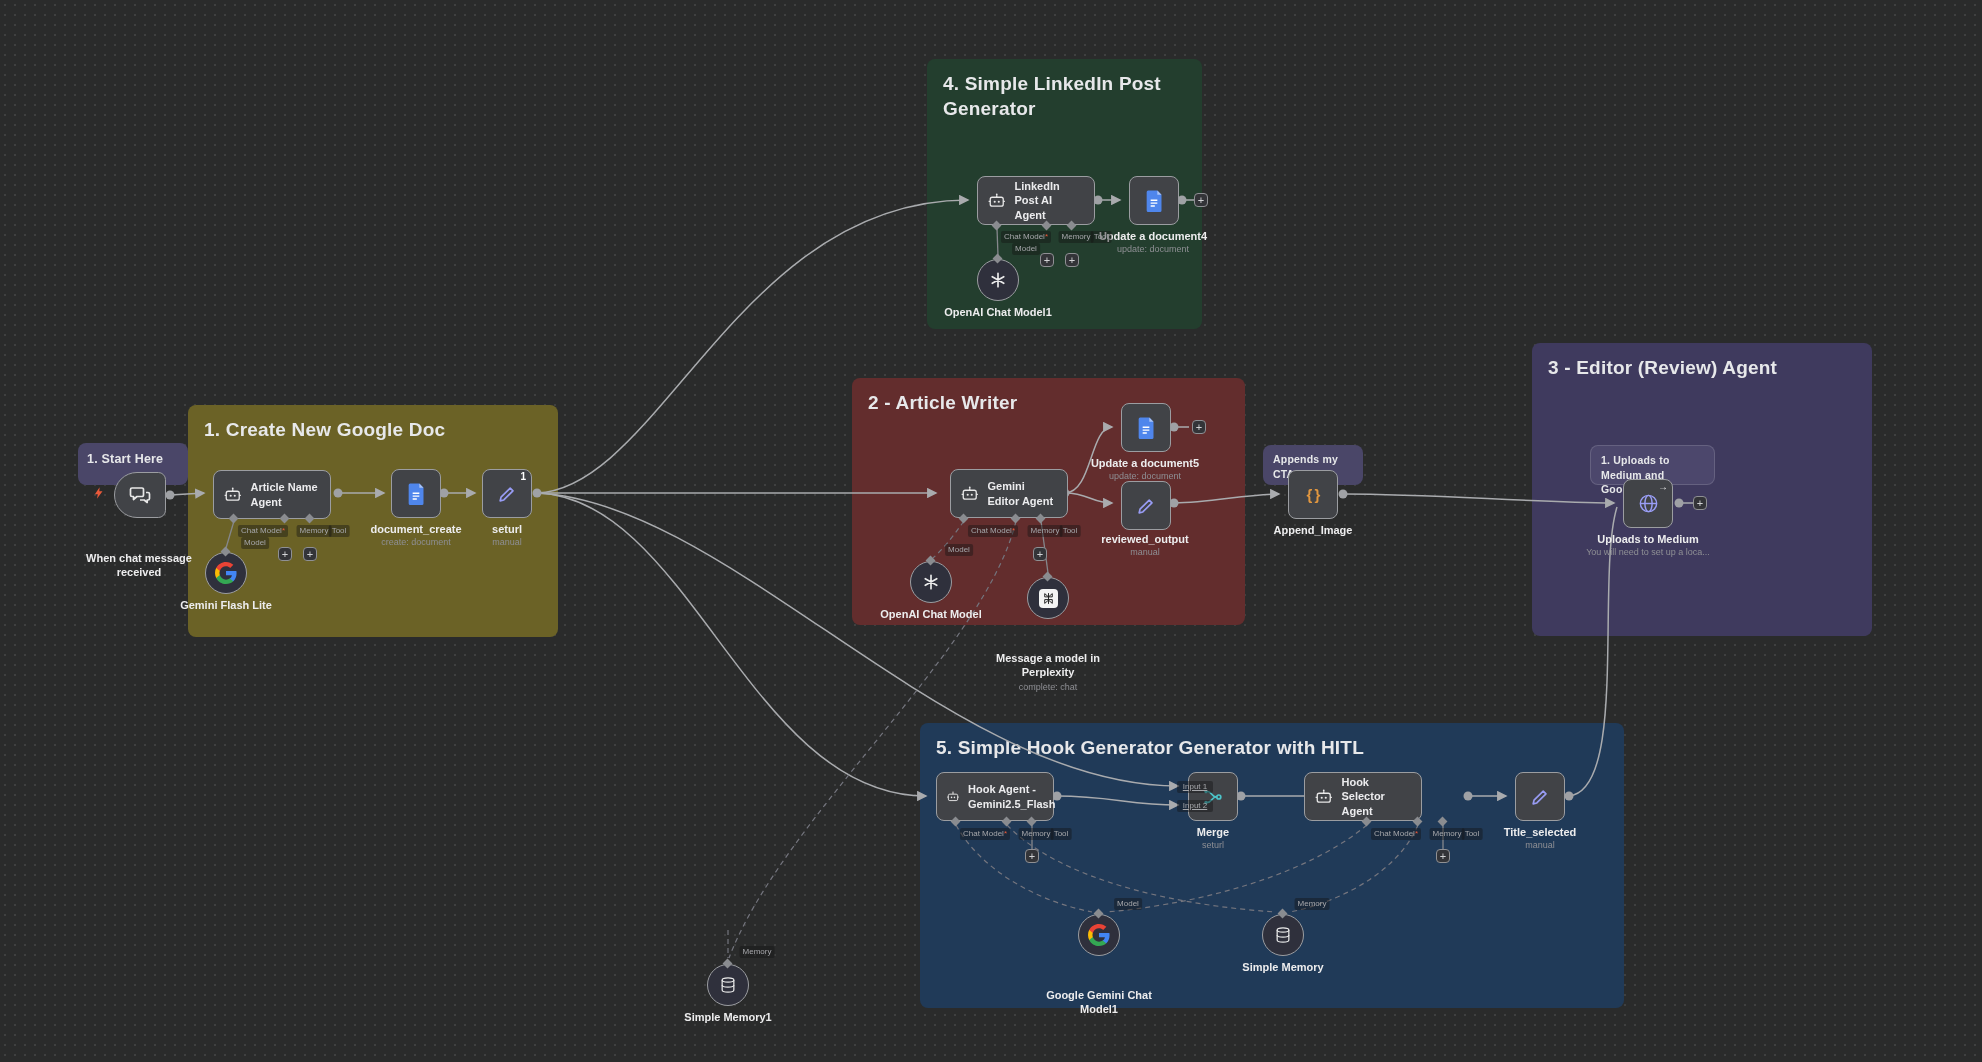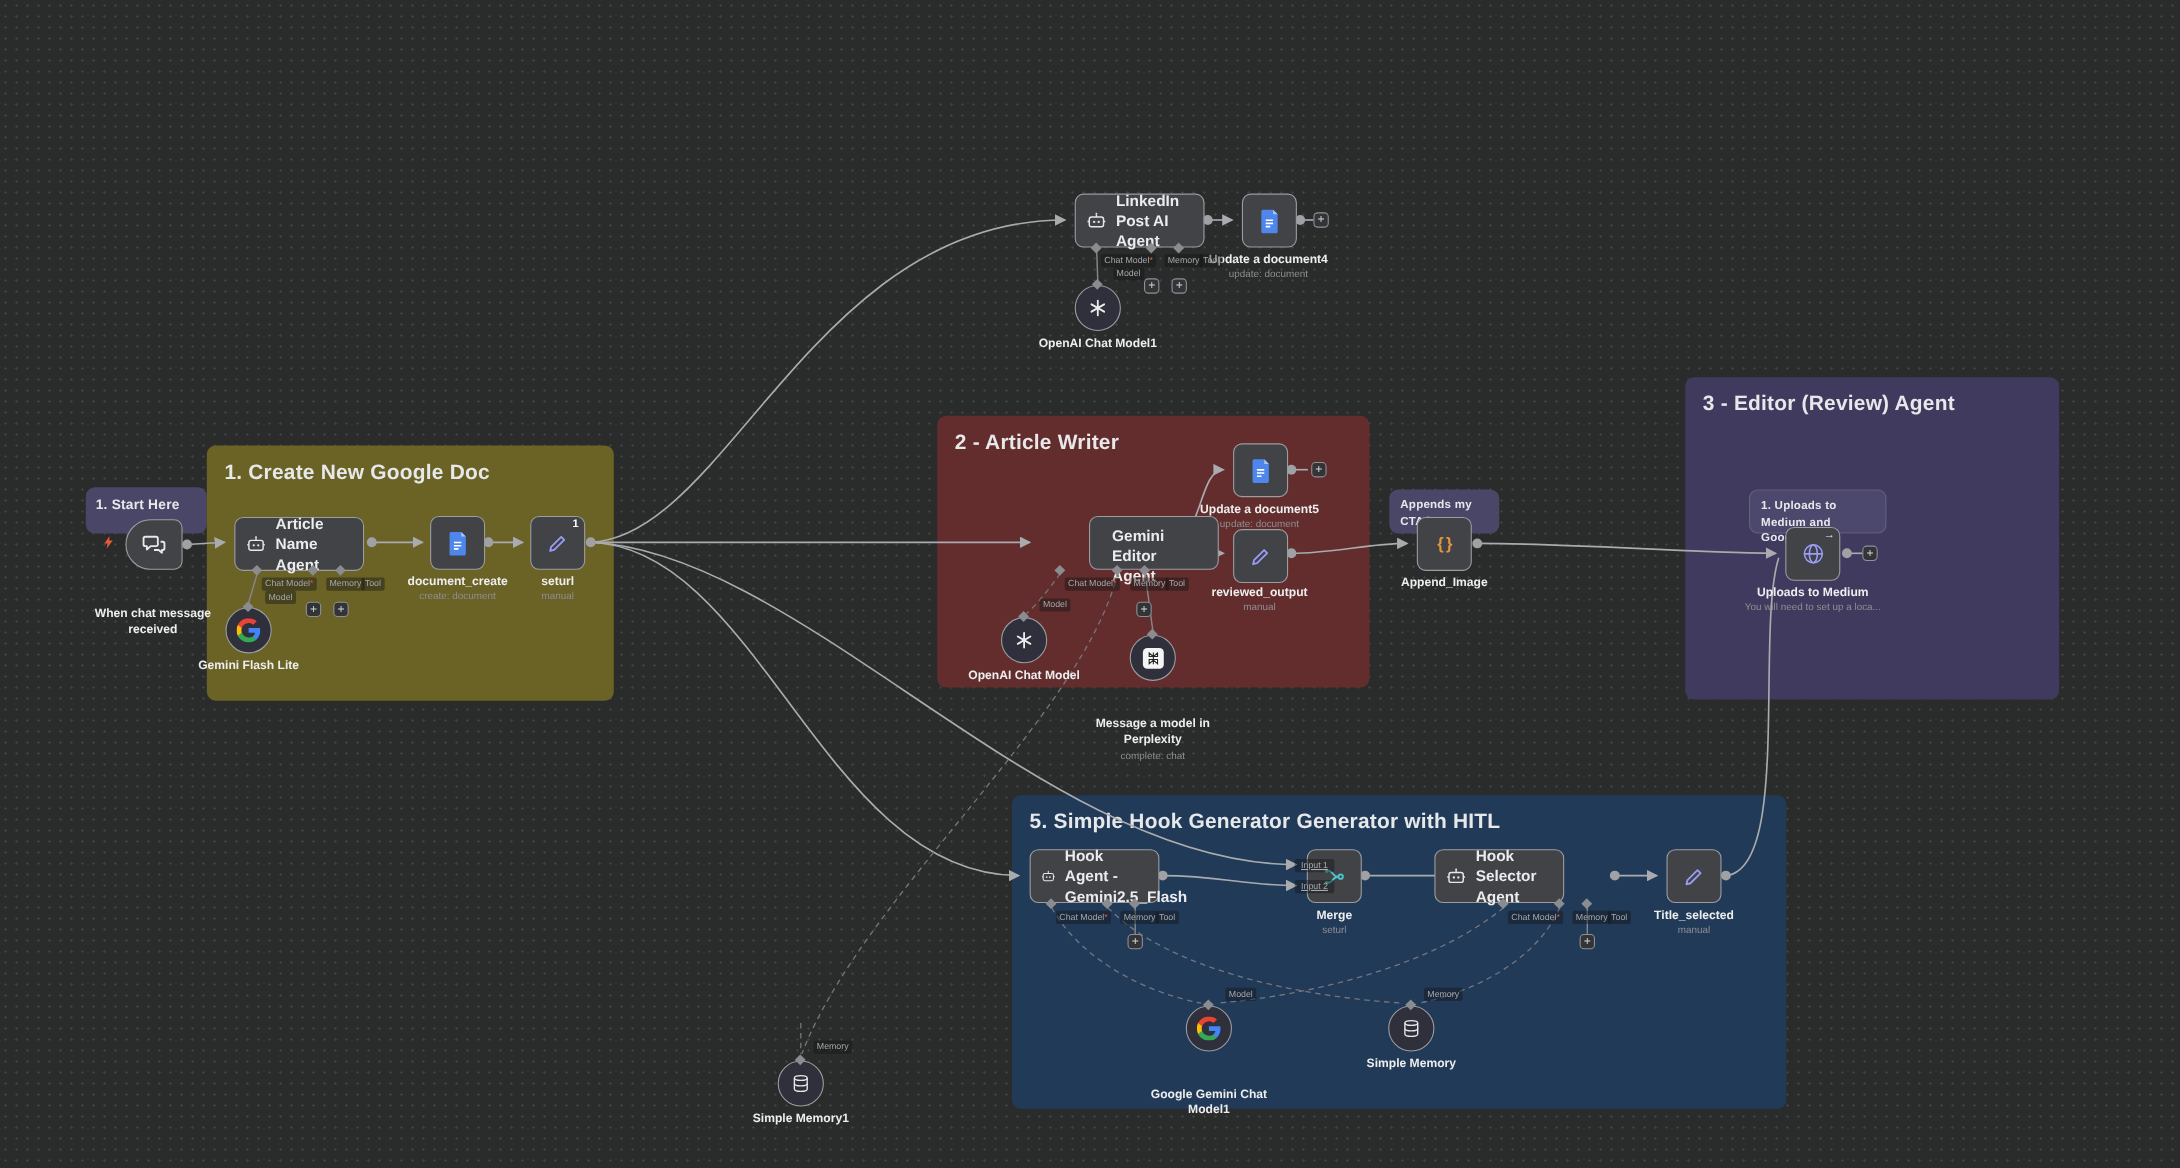--- a/index.html
+++ b/index.html
@@ -16,21 +16,21 @@
   .sticky.tiny .stitle{font-size:10.5px;font-weight:600;padding:7px 10px;line-height:1.4;}
   .sticky.bordered{border:1px solid rgba(255,255,255,.14);}
   
   #edges{position:absolute;left:0;top:0;z-index:2;}
   
   .node{position:absolute;z-index:3;background:#414347;border:1.4px solid #9b9da1;border-radius:8px;
         box-sizing:border-box;display:flex;align-items:center;justify-content:center;}
   .node.sq{width:50px;height:49px;}
   .node.agent{width:118px;height:49px;justify-content:flex-start;gap:8px;padding:0 9px;}
   .node.trigger{width:52px;height:46px;border-radius:24px 8px 8px 24px;}
-  .atext{color:#ececee;font-size:14px;font-weight:600;line-height:1.3;width:76px;}
+  .atext{color:#ececee;font-size:11px;font-weight:600;line-height:1.3;width:76px;}
   .badge1{position:absolute;top:1px;right:5px;color:#fff;font-size:10px;font-weight:700;}
   .pinarrow{position:absolute;top:1px;right:4px;color:#eaeaec;font-size:10px;font-weight:700;}
   
   .circle{position:absolute;z-index:3;width:42px;height:42px;border-radius:50%;background:#2f303c;
           border:1.4px solid #9b9da1;display:flex;align-items:center;justify-content:center;box-sizing:border-box;}
   .pxbox{width:19px;height:19px;border-radius:4px;background:#f4f4f4;display:flex;align-items:center;justify-content:center;}
   
   .nlabel{position:absolute;z-index:3;transform:translateX(-50%);text-align:center;color:#ededee;
           font-size:11px;font-weight:600;white-space:nowrap;}
   .nlabel.wrap{white-space:normal;width:132px;line-height:1.25;margin-top:28px;}
@@ -52,20 +52,23 @@
 <div id="canvas">
 
   <div class="sticky" style="left:78px;top:443px;width:110px;height:42px;background:#4a4668;">
     <div class="stitle" style="font-size:12.5px;padding:8px 9px;">1. Start Here</div>
   </div>
 
   <div class="sticky" style="left:188px;top:405px;width:370px;height:232px;background:#6b6226;">
     <div class="stitle">1. Create New Google Doc</div>
   </div>
 
+  <div class="sticky" style="left:927px;top:59px;width:275px;height:270px;background:#233e2e;">
+    <div class="stitle">4. Simple LinkedIn Post Generator</div>
+  </div>
 
   <div class="sticky" style="left:852px;top:378px;width:393px;height:247px;background:#632d2d;">
     <div class="stitle">2 - Article Writer</div>
   </div>
 
   <div class="sticky" style="left:1532px;top:343px;width:340px;height:293px;background:#3f3a5e;">
     <div class="stitle">3 - Editor (Review) Agent</div>
   </div>
 
   <div class="sticky" style="left:920px;top:723px;width:704px;height:285px;background:#203a58;">
@@ -247,21 +250,21 @@
   <div class="plus" style="left:1065px;top:253px;">+</div>
   <div class="diamond" style="left:994px;top:255px;"></div>
 
   <div class="circle" style="left:977px;top:259px;">
     <svg width="20" height="20" viewBox="0 0 24 24" stroke="#ececec" stroke-width="2" stroke-linecap="round">
         <path d="M12 4 v16 M5.1 8 l13.8 8 M5.1 16 l13.8 -8" fill="none"></path>
       </svg>
   </div>
   <div class="nlabel" style="left:998px;top:306px;">OpenAI Chat Model1</div>
 
-  <div class="node agent" style="left:990px;top:469px;flex-direction:column;">
+  <div class="node agent" style="left:950px;top:469px;">
     <svg width="21" height="21" viewBox="0 0 24 24" fill="none" stroke="#e8e8e8" stroke-width="1.6">
       <rect x="4" y="8" width="16" height="11" rx="2.5"></rect>
         <circle cx="9.5" cy="13.5" r="1.3" fill="#e8e8e8" stroke="none"></circle>
         <circle cx="14.5" cy="13.5" r="1.3" fill="#e8e8e8" stroke="none"></circle>
         <path d="M2 13 h2 M20 13 h2 M12 8 V5.5"></path>
         <circle cx="12" cy="4.5" r="1.1" fill="#e8e8e8" stroke="none"></circle>
     </svg>
     <div class="atext">Gemini Editor Agent</div>
   </div>
 

